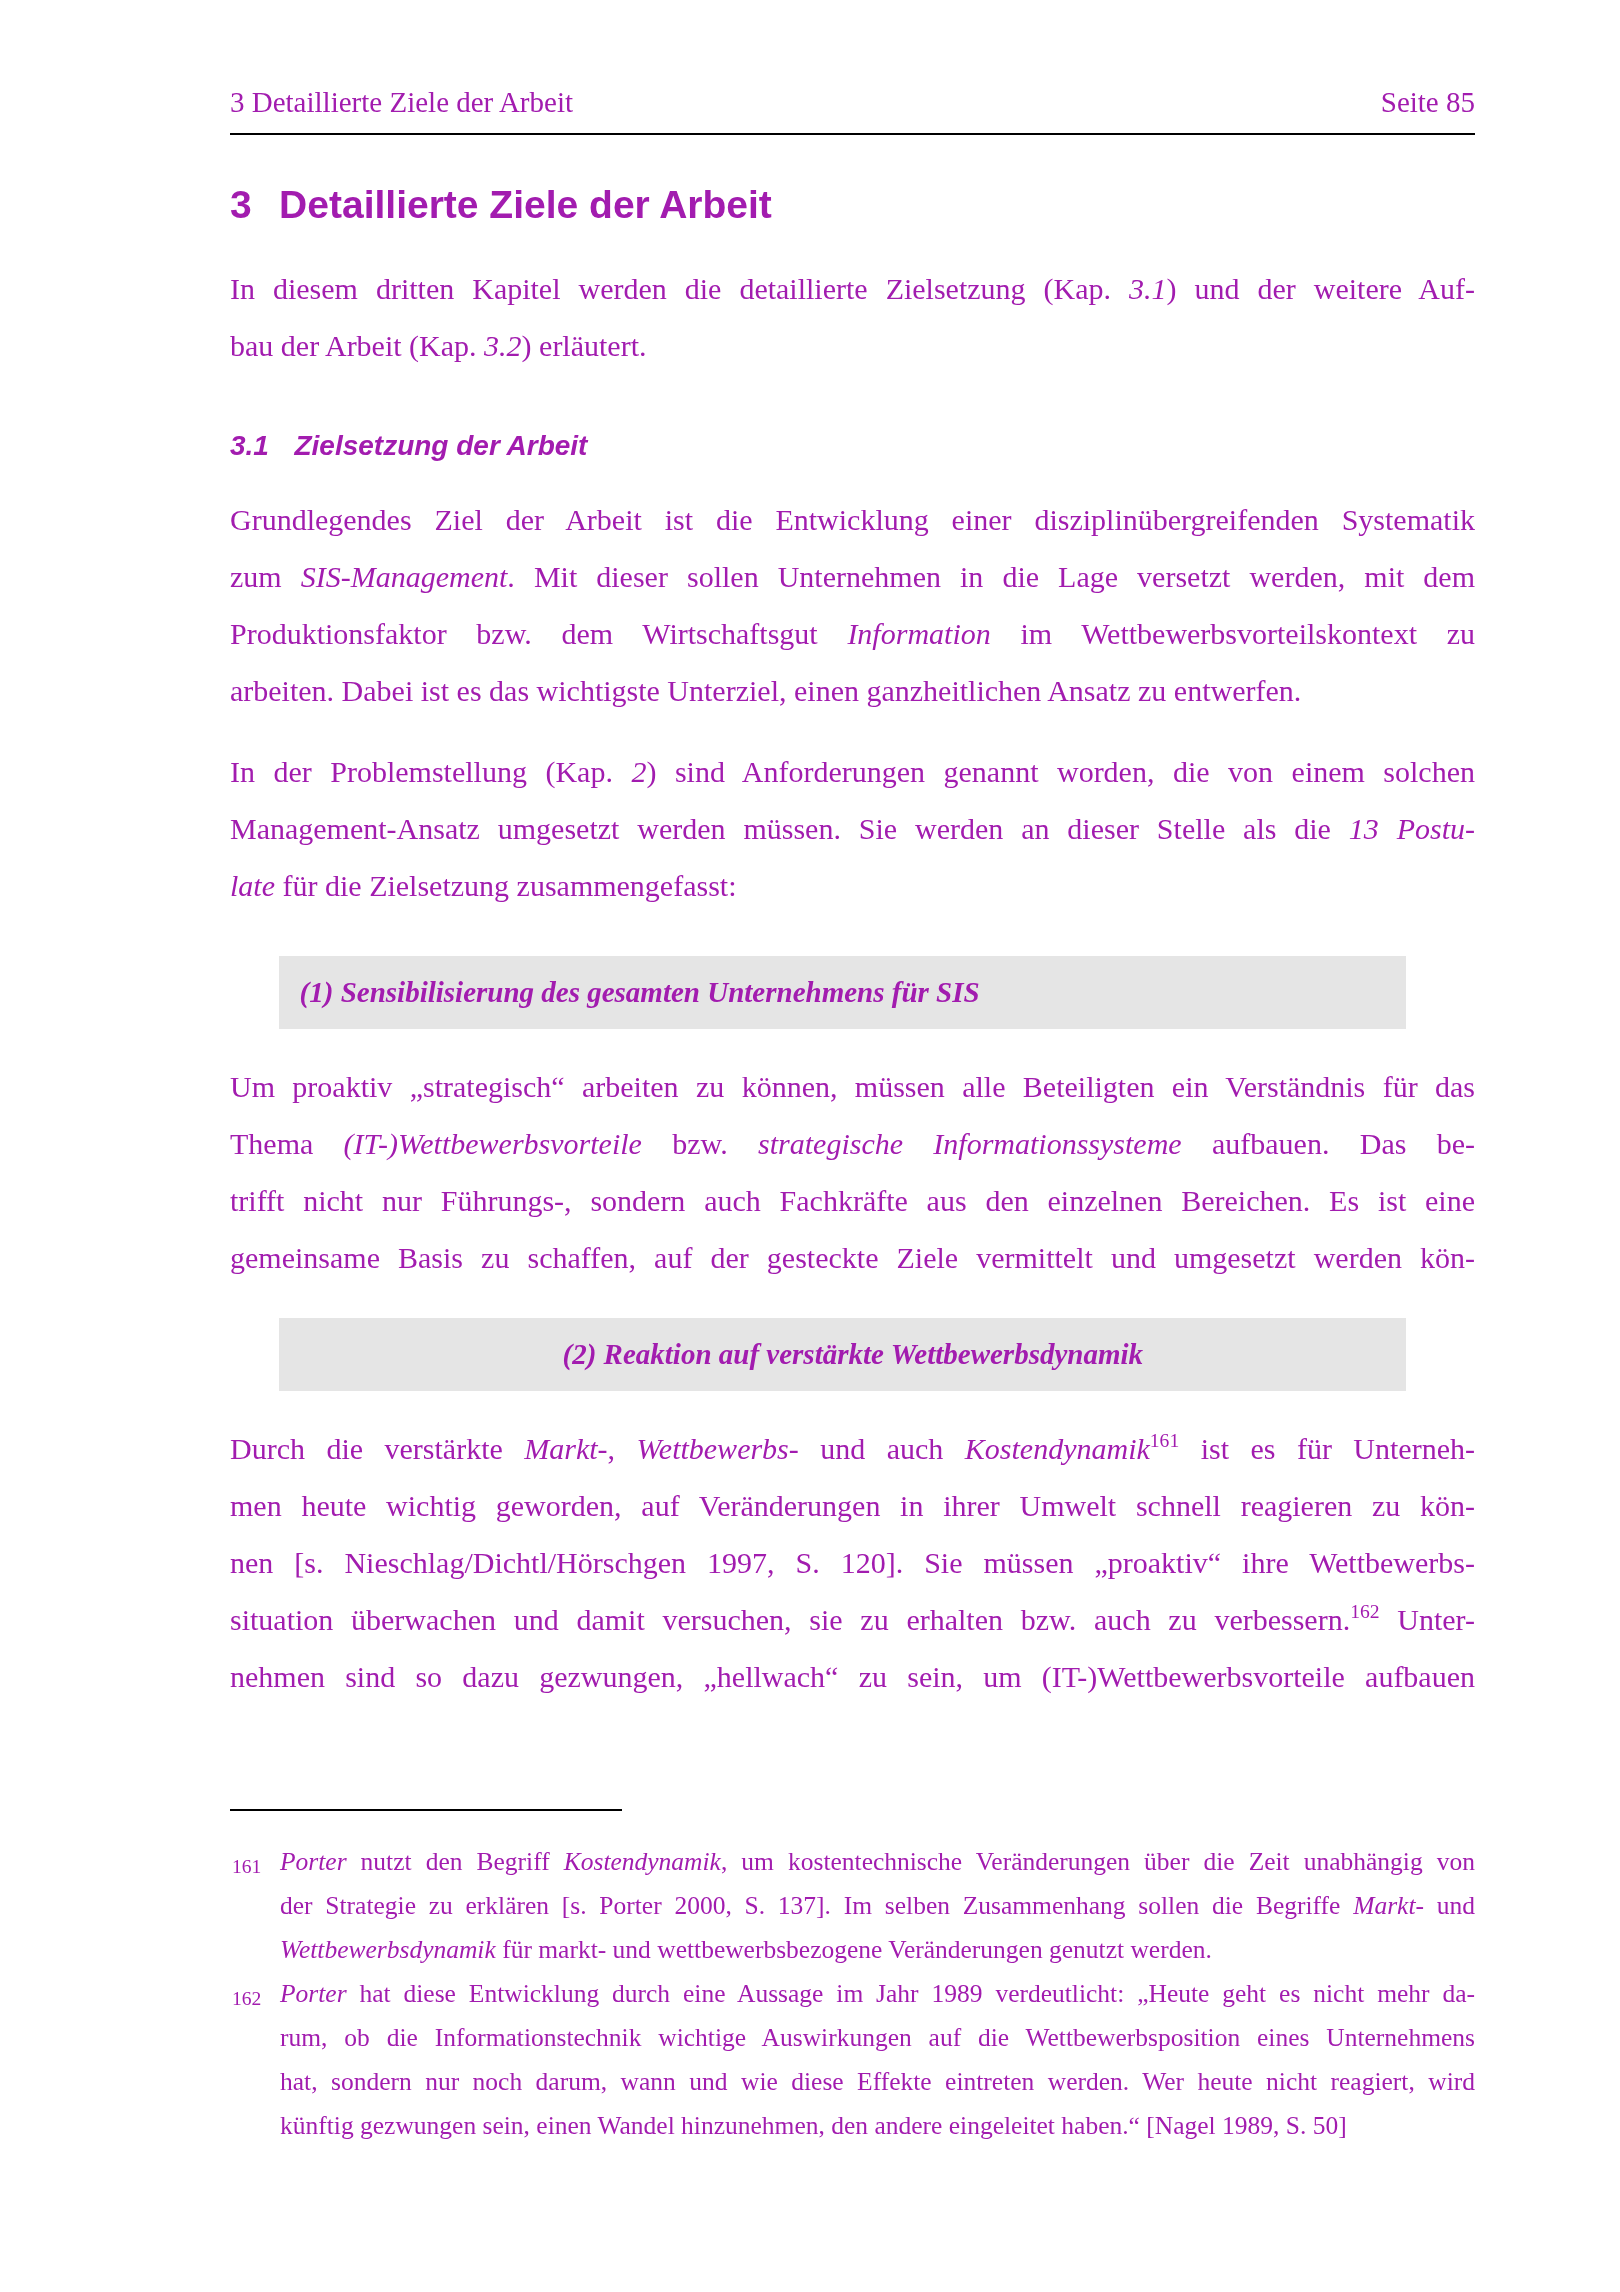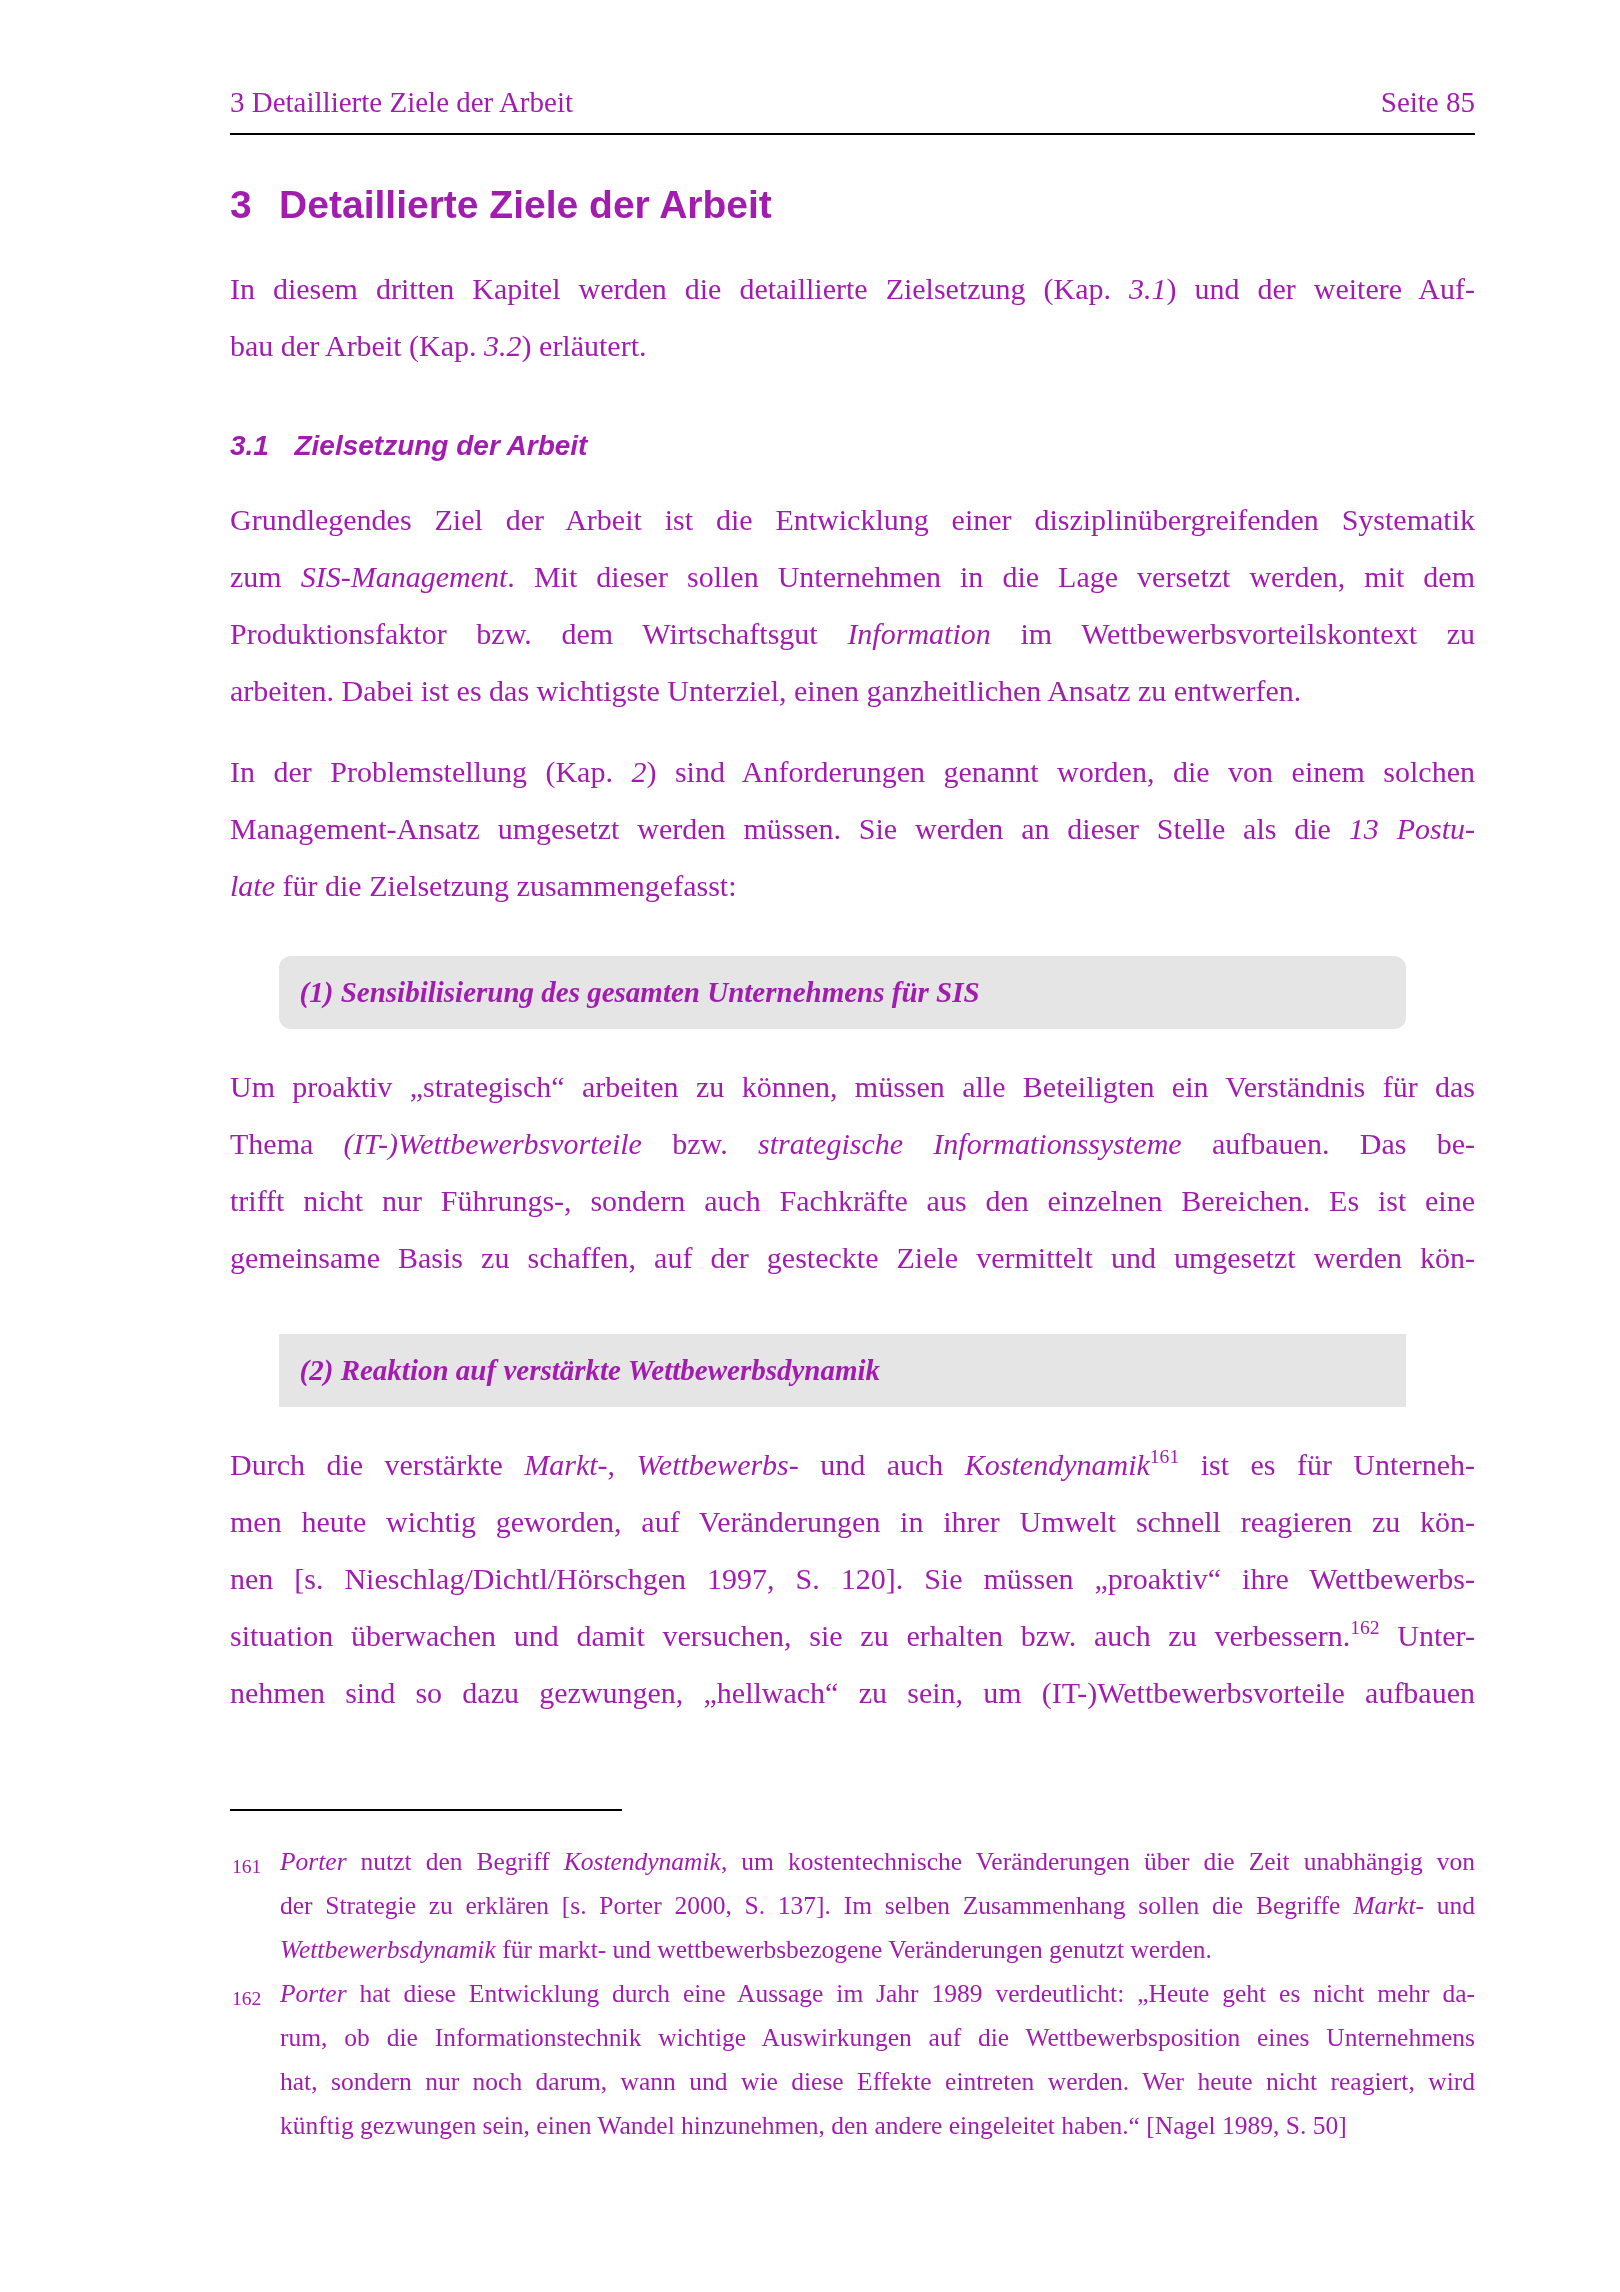--- a/index.html
+++ b/index.html
@@ -38,21 +38,21 @@
   .it { font-style:italic; }
   sup.ref { font-size:19.6px; line-height:0; position:relative; top:-11.8px; vertical-align:baseline; }
 
   .postulate-box {
     margin-left:49px; width:1127px; height:73px;
     background:#e5e5e5; display:flex; align-items:center; padding-left:20.6px;
   }
   .postulate-label { font-weight:bold; font-style:italic; font-size:29px; line-height:33px; }
 
   .mt34 { margin-top:33px; } .mt26 { margin-top:25.5px; } .mt24 { margin-top:23.5px; }
-  .mt43 { margin-top:42px;border-radius:12px; } .mt30 { margin-top:29px; } .mt33 { margin-top:48px; }
+  .mt43 { margin-top:42px; } .mt30 { margin-top:29px; } .mt33 { margin-top:32px;justify-content:center; }
 
   .footnote-area { position:absolute; left:230px; top:1809px; width:1245px; }
   .footnote-rule { width:392px; border-top:2.9px solid #000; }
   .footnotes { margin-top:29px; }
   .footnote { position:relative; padding-left:50px; font-size:25.5px; line-height:44px; }
   .fn-num { position:absolute; left:2px; top:4.9px; font-size:19.6px; }
   .footnote .line { text-align:justify; text-align-last:justify; }
   .footnote .line.last { text-align:left; text-align-last:auto; }
 </style>
 </head>

